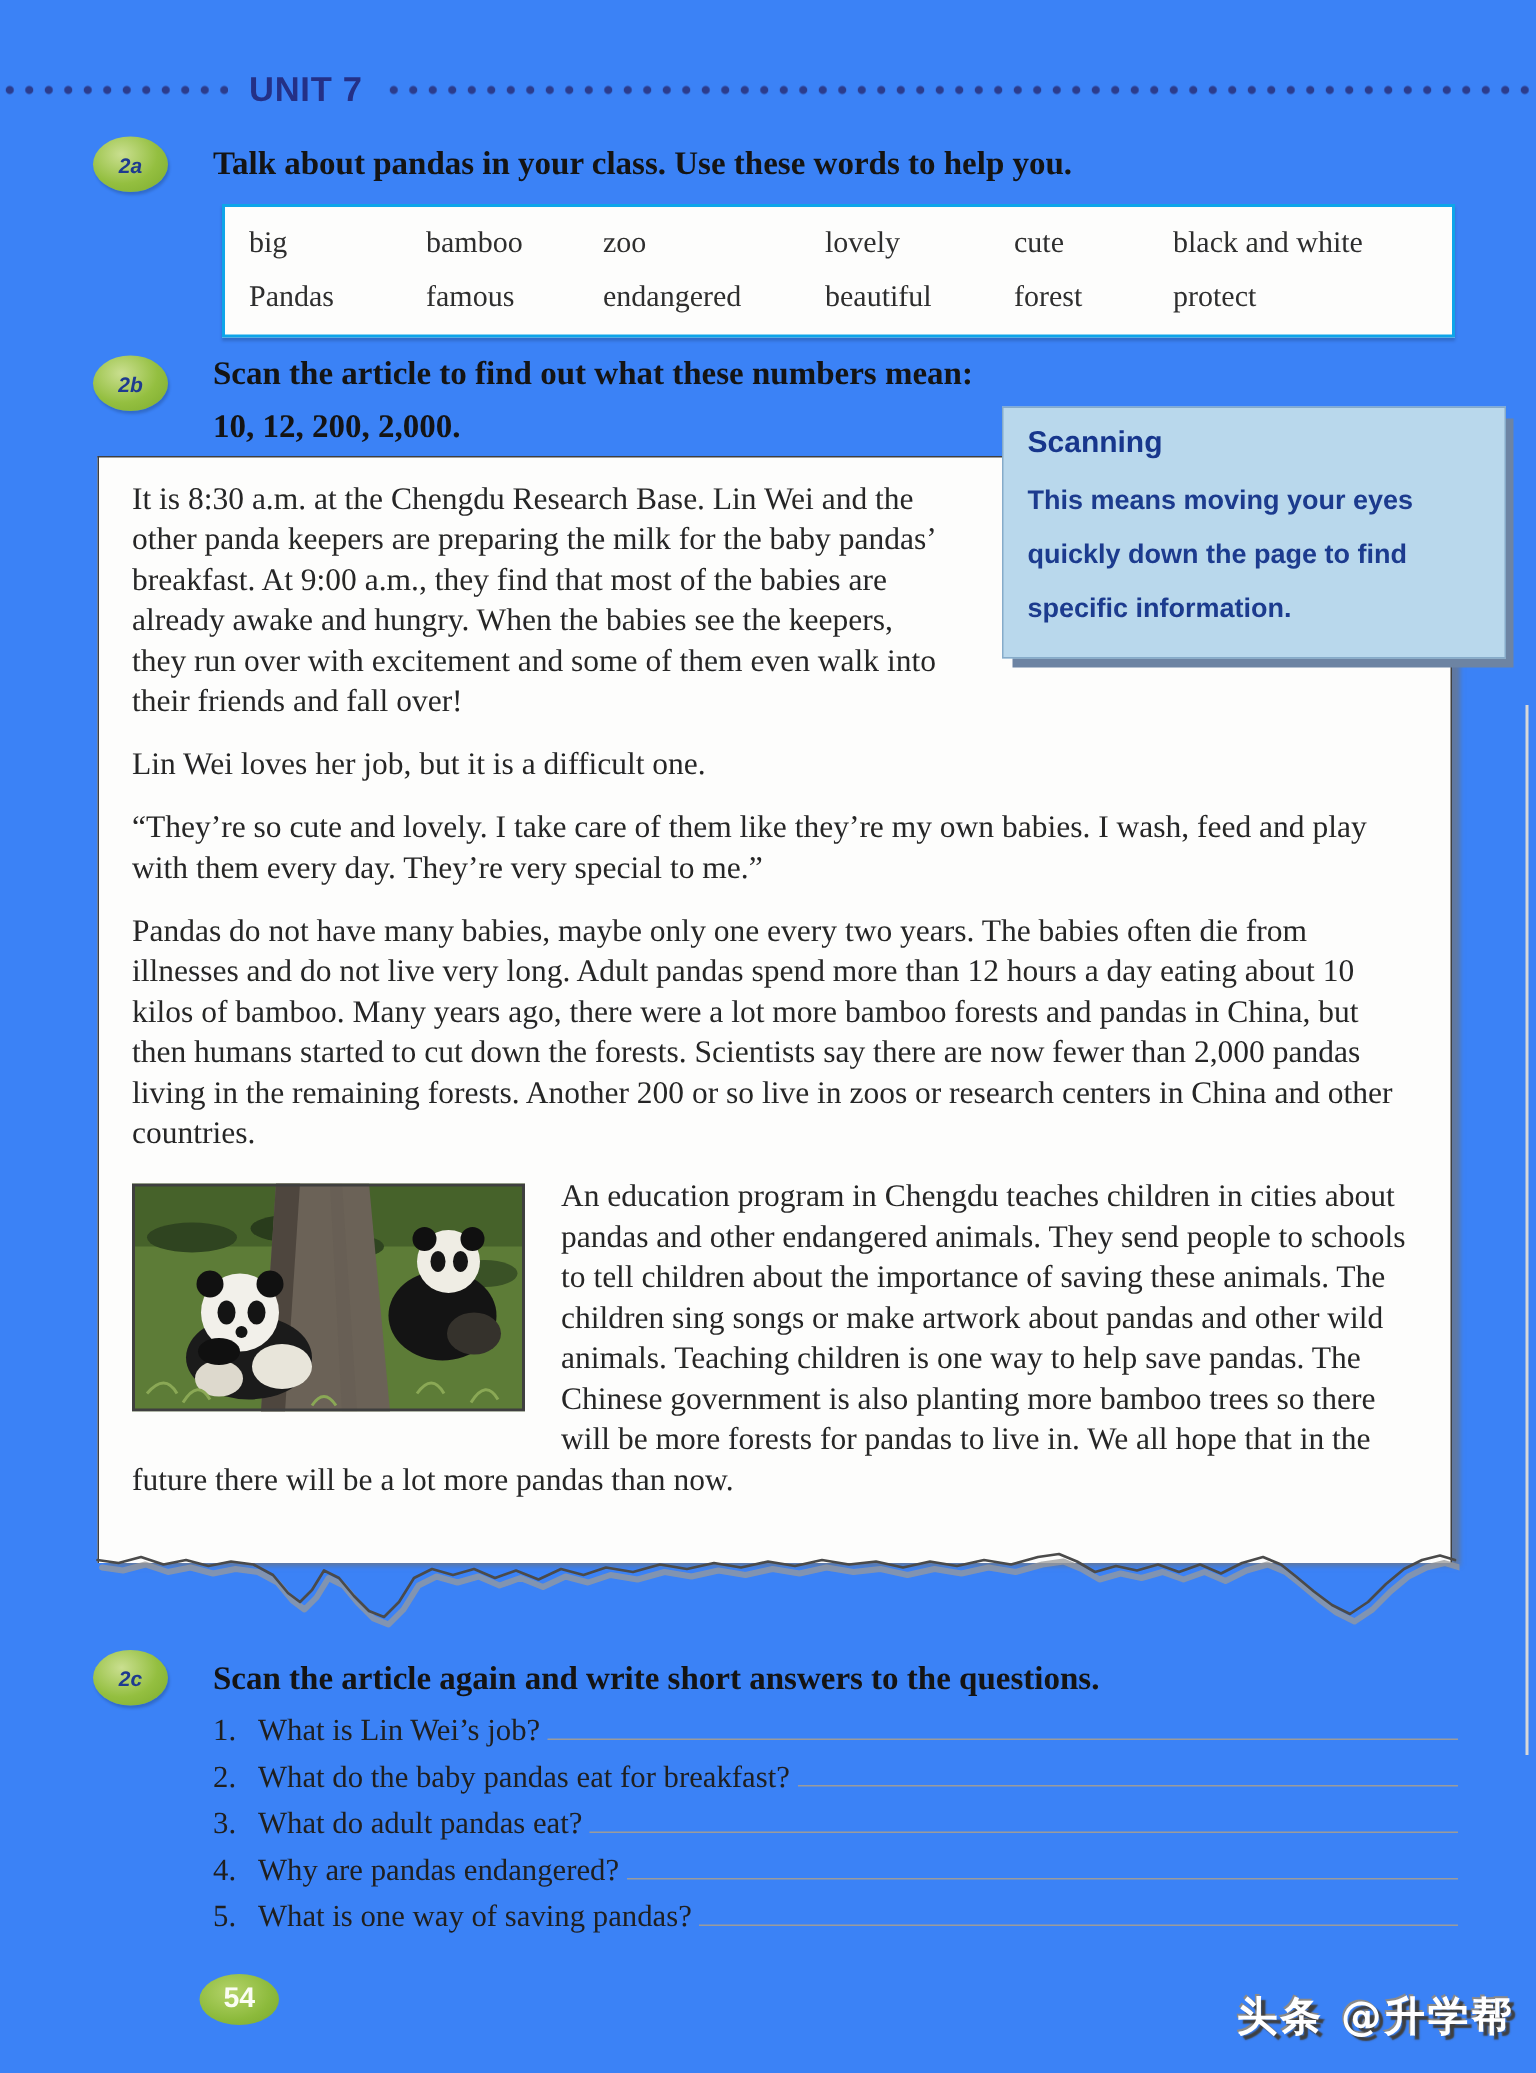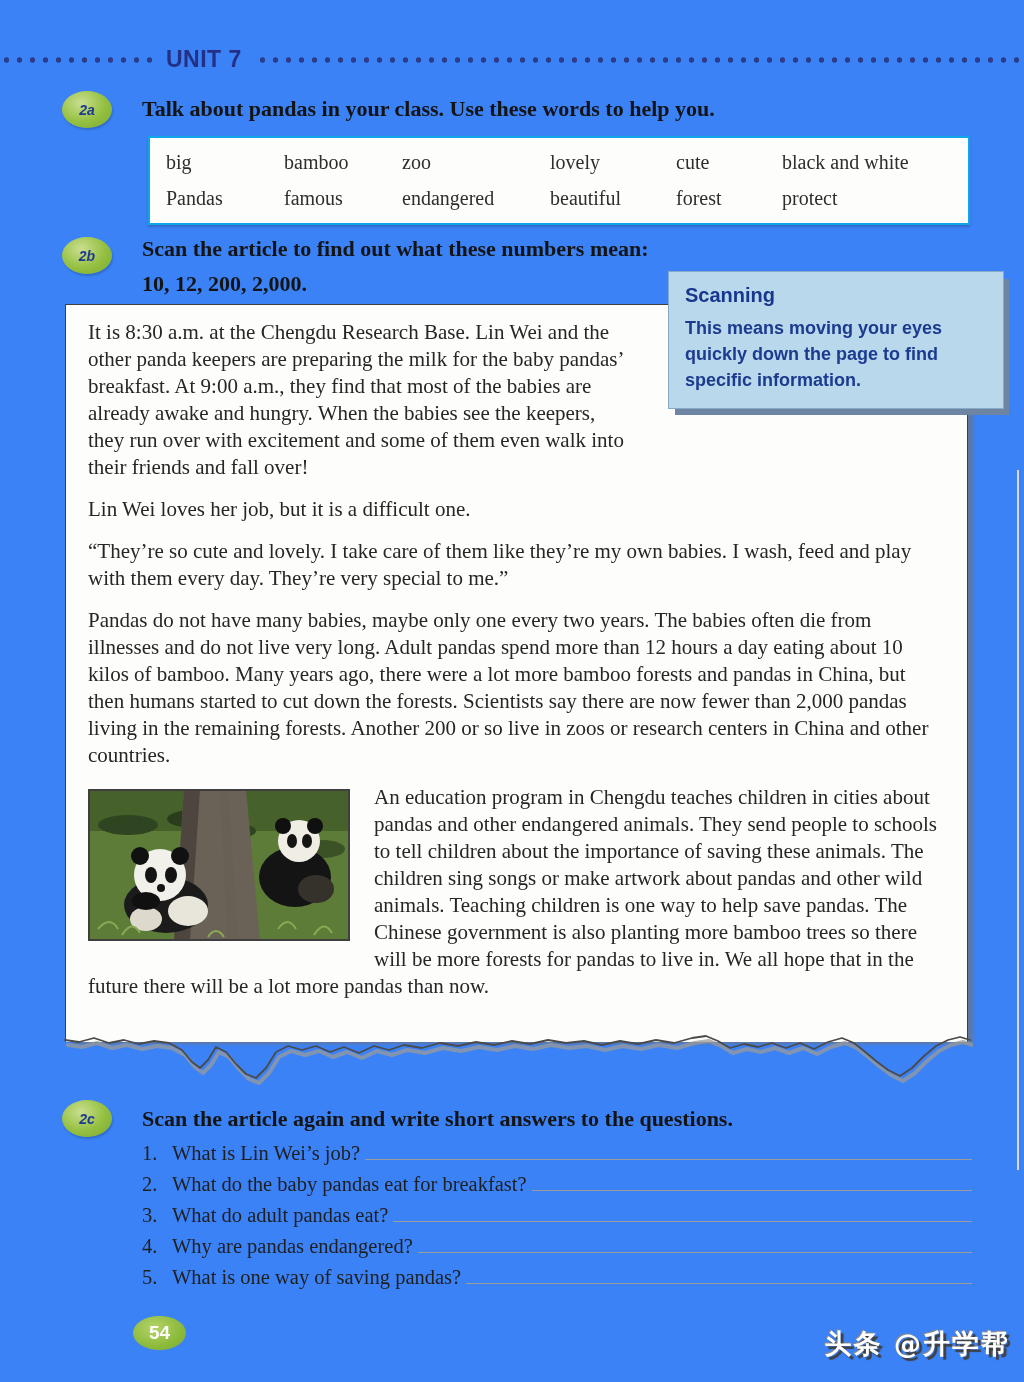--- a/index.html
+++ b/index.html
@@ -42,21 +42,21 @@
     grid-template-rows:1fr 1fr; align-items:center; padding:6px 12px 6px 16px;
   }
   .wcell { font-size:20px; color:#2e2e2e; white-space:nowrap; }
   
   .scanning-box {
     position:absolute; left:668px; top:271px; width:336px; z-index:5;
     background:#b9d8ec; border:1px solid #86abc9; box-shadow:6px 7px 0 -1px #6d84a3;
     padding:12px 16px 15px 16px; font-family:"Liberation Sans", sans-serif;
   }
   .scan-title { font-weight:bold; font-size:20px; color:#17368c; margin-bottom:8px; }
-  .scan-body { font-weight:bold; font-size:18px; line-height:26px; color:#1c3b8e; }
+  .scan-body { font-weight:bold; font-size:18px; line-height:36px; color:#1c3b8e; }
   
   .article-box {
     position:absolute; left:65px; top:304px; width:903px; height:738px;
     border:1.6px solid #3f3f3f; border-bottom:none; background:#fdfdfc;
     box-shadow:6px 3px 3px -1px rgba(115,115,115,0.65);
   }
   .article-inner { padding:14px 22px 0 22px; font-size:21px; line-height:27px; color:#262626; }
   .article-inner p { margin-bottom:15px; text-align:left; }
   .scan-spacer { float:right; width:312px; height:116px; }
   .photo-wrap { float:left; width:262px; height:152px; margin:5px 24px 8px 0; }

